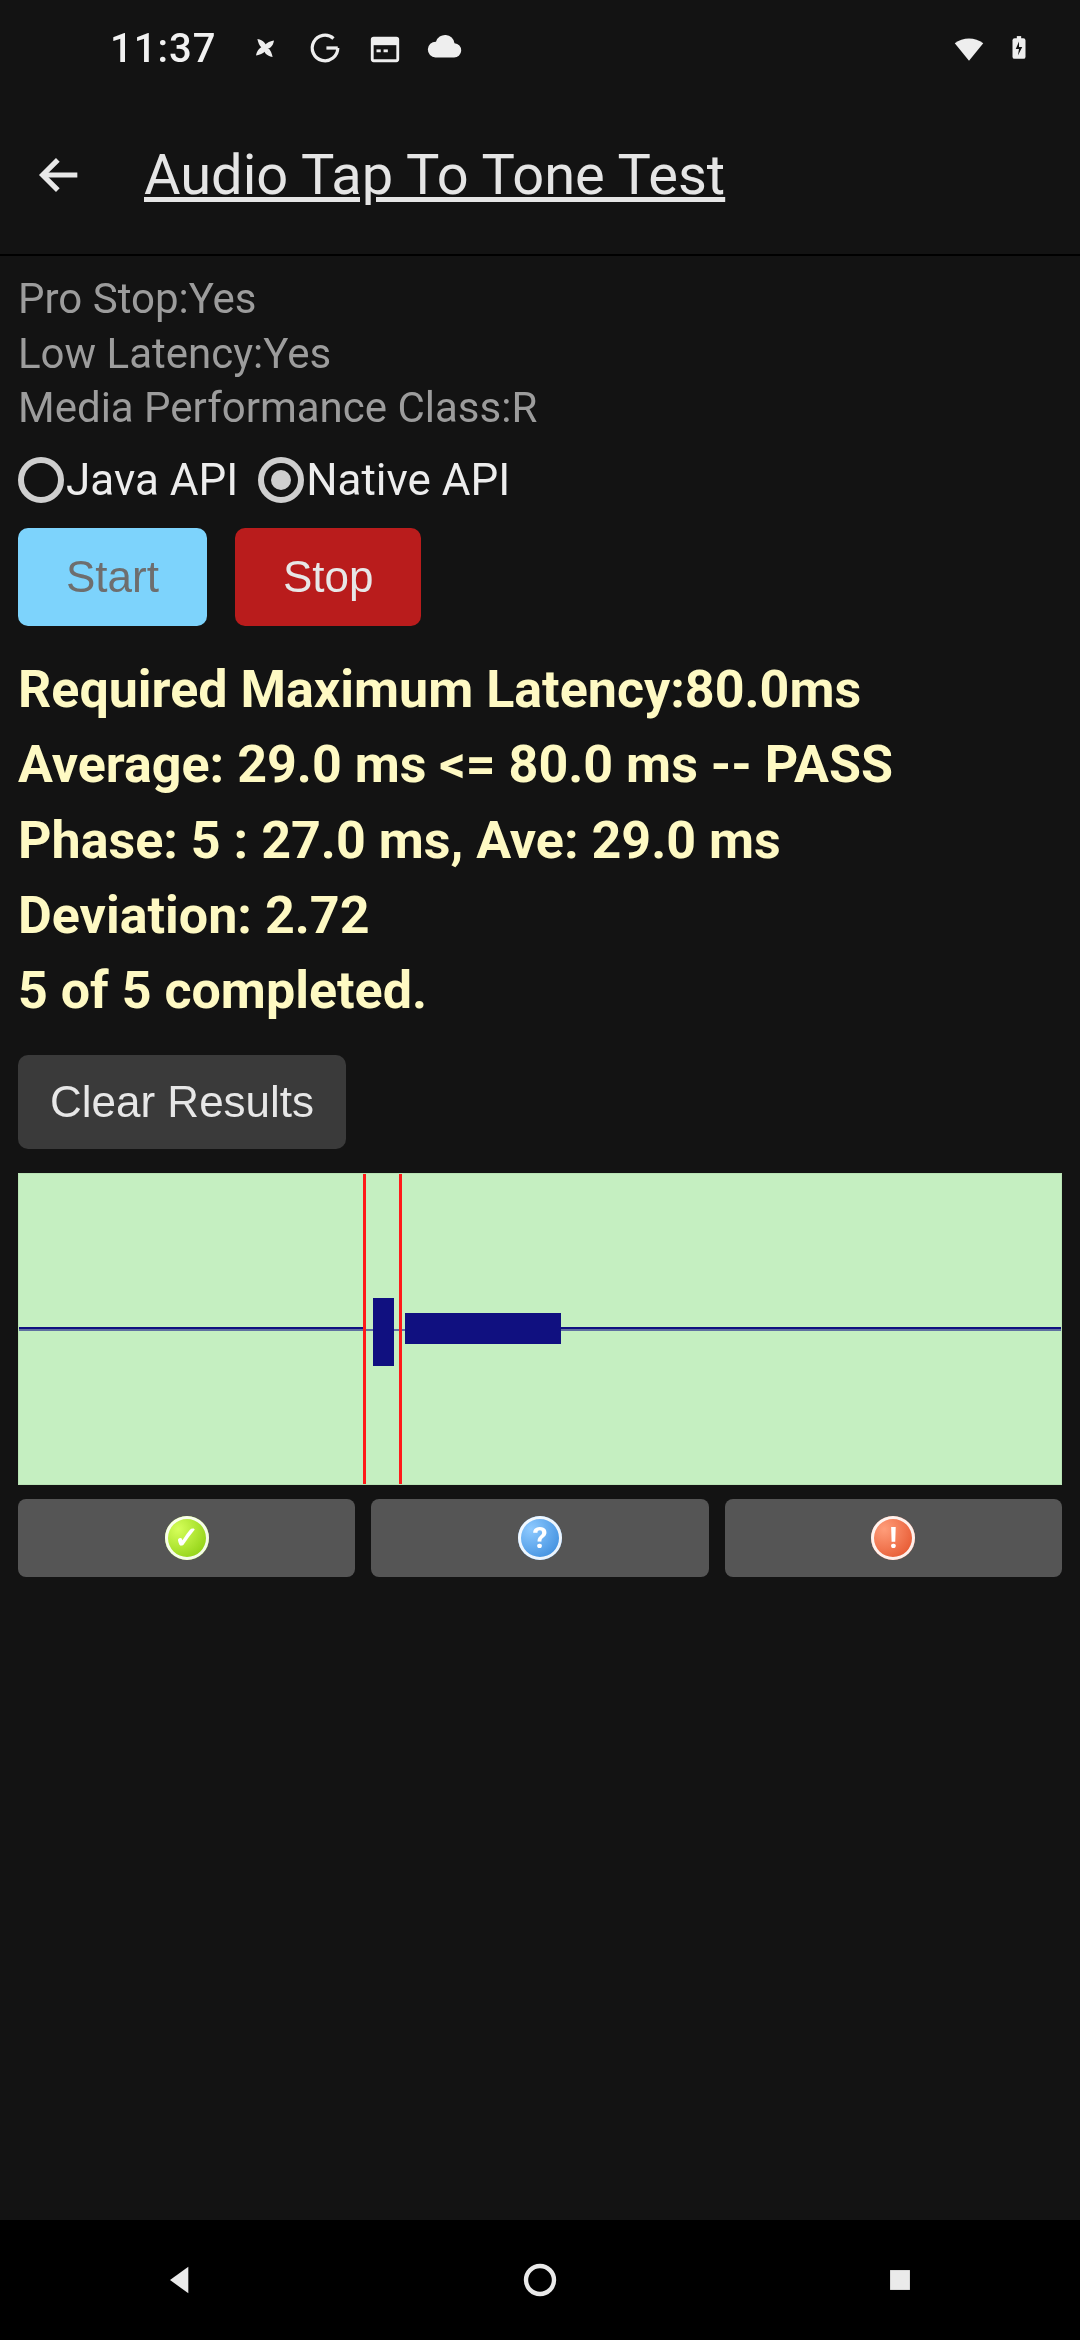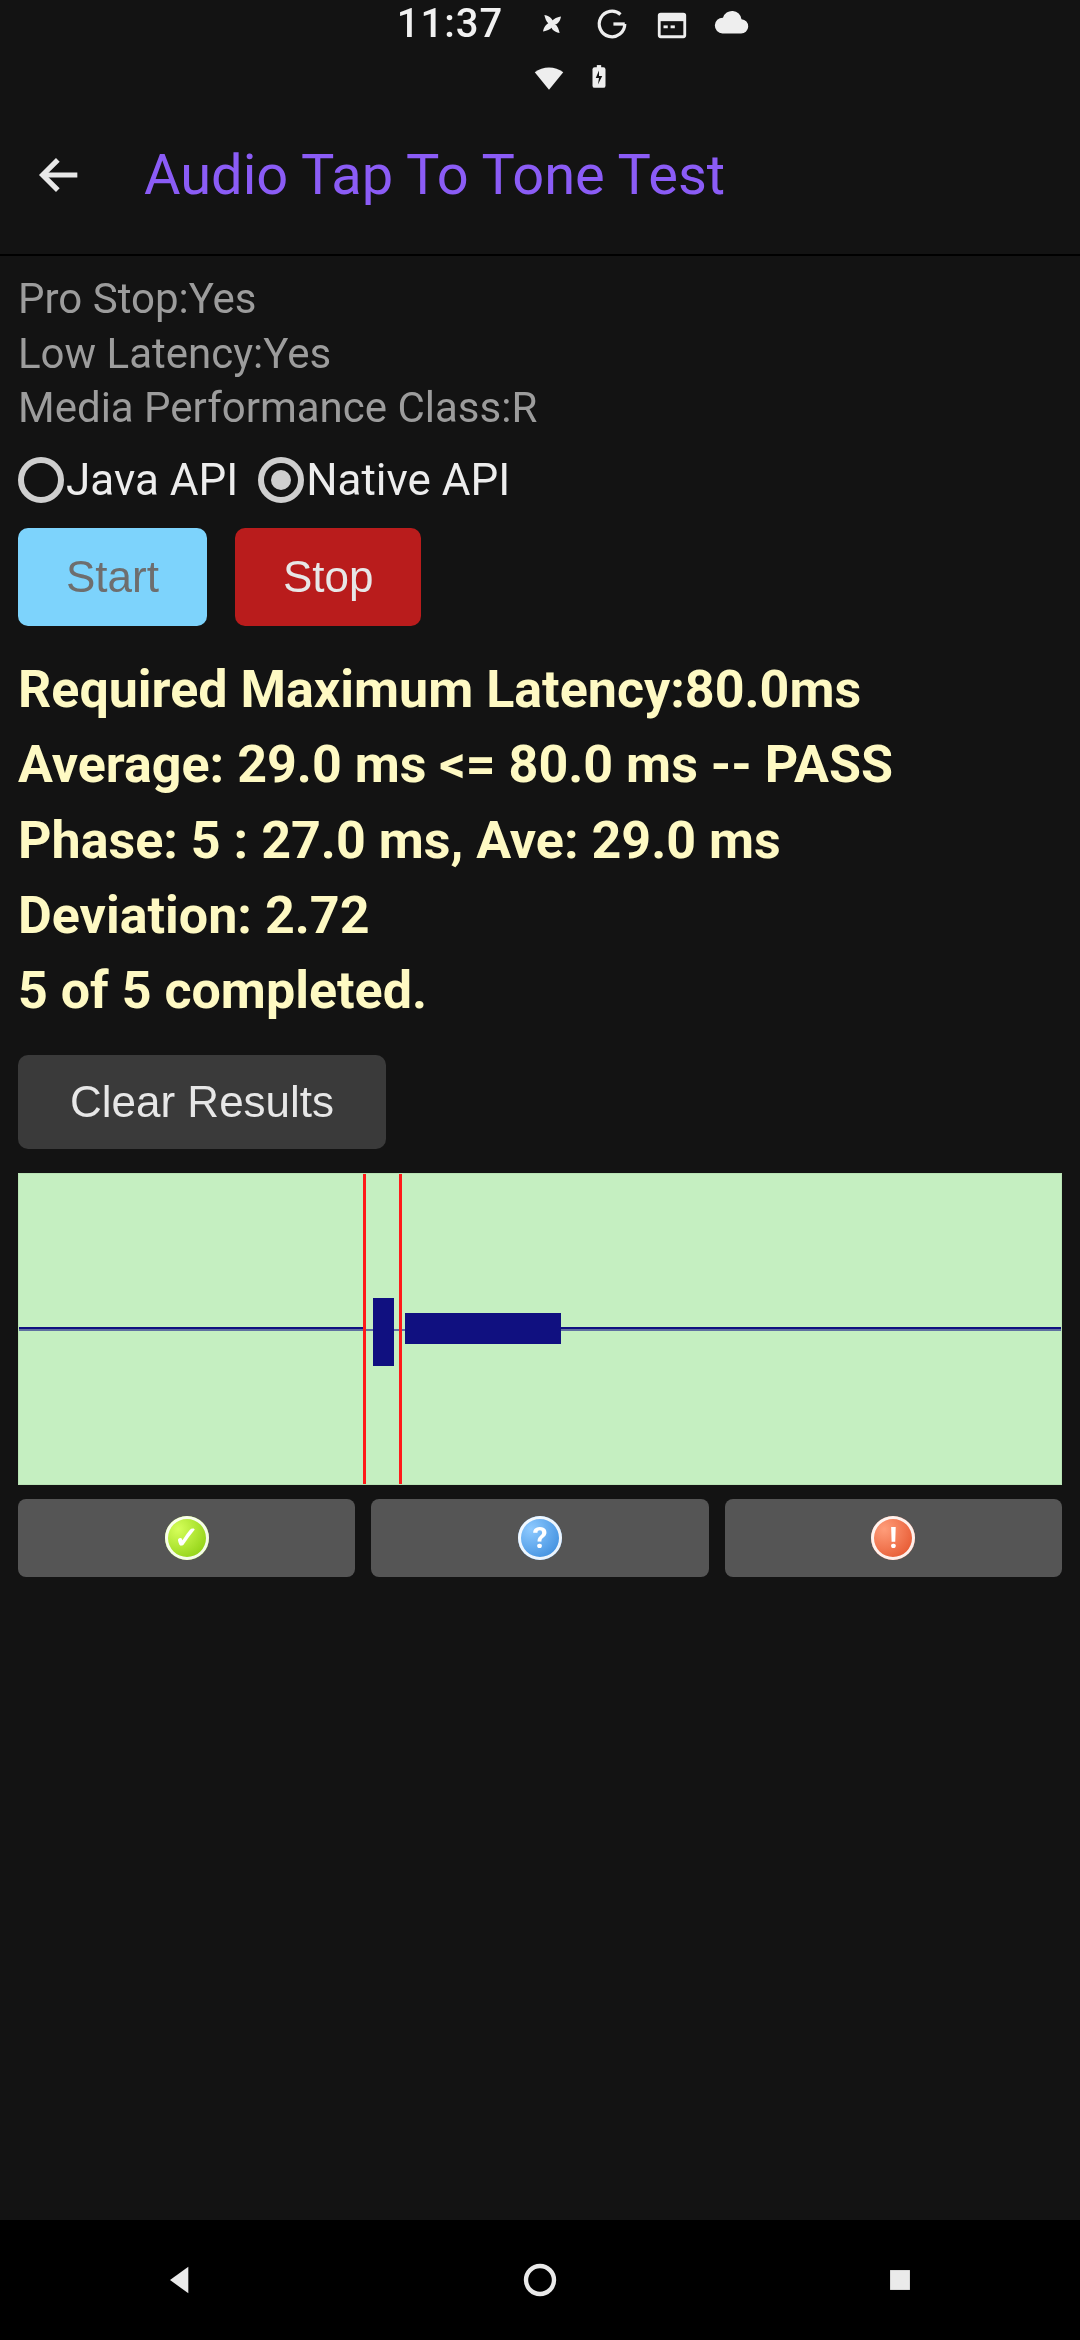--- a/index.html
+++ b/index.html
@@ -15,41 +15,40 @@
   
   .status-bar {
     height: 96px;
     display: flex;
     align-items: center;
     justify-content: space-between;
     padding: 0 42px 0 110px;
     font-size: 40px;
     font-weight: 500;
     color: #f1f1f1;
-    flex-direction: column;
   }
   .status-left { display: flex; align-items: center; gap: 22px; }
   .status-left .clock { letter-spacing: 1px; margin-right: 8px; }
   .status-right { display: flex; align-items: center; gap: 12px; }
   .s-icon { width: 38px; height: 38px; display:inline-flex; align-items:center; justify-content:center; }
 
   
   .app-bar {
     height: 160px;
     display: flex;
     align-items: center;
     gap: 48px;
     padding: 0 24px;
     border-bottom: 2px solid #000;
   }
   .back-btn {
     width: 72px; height: 72px;
     display:flex; align-items:center; justify-content:center;
   }
-  .app-title { font-size: 56px; font-weight: 400; color: #8b5cf6; }
+  .app-title { font-size: 56px; font-weight: 400; color: #e5e5e5; text-decoration: underline; }
 
   
   .content { padding: 16px 18px 0 18px; }
 
   .info-line { font-size: 42px; color: #9c9c9c; line-height: 1.3; }
 
   .radio-row { display:flex; align-items:center; gap: 2px; margin: 18px 0 22px 0; }
   .radio {
     width: 46px; height: 46px; border-radius: 50%;
     border: 6px solid #cfcfcf; display:inline-block; position:relative;
@@ -69,21 +68,21 @@
   .btn.disabled { background:#7dd3fc; color:#6e6e6e; }
 
   .result-blk p {
     font-size: 52px; font-weight: 700; color:#fef9c3;
     line-height: 1.45;
   }
 
   .clear-btn {
     margin-top: 26px; margin-bottom: 24px;
     background:#3a3a3a; color:#e7e7e7; font-size:44px;
-    border:none; border-radius:10px; padding: 22px 52px;
+    border:none; border-radius:10px; padding: 22px 32px;
   }
 
   
   .waveform {
     width: 100%; height: 312px; background:#c5efc1;
     position:relative; overflow:hidden; border:1px solid #0a2a0a10;
   }
   .waveform .midline{
     position:absolute; left:0; right:0; top:50%; height:2px; background:#1b1b8a; opacity:.6;
   }

